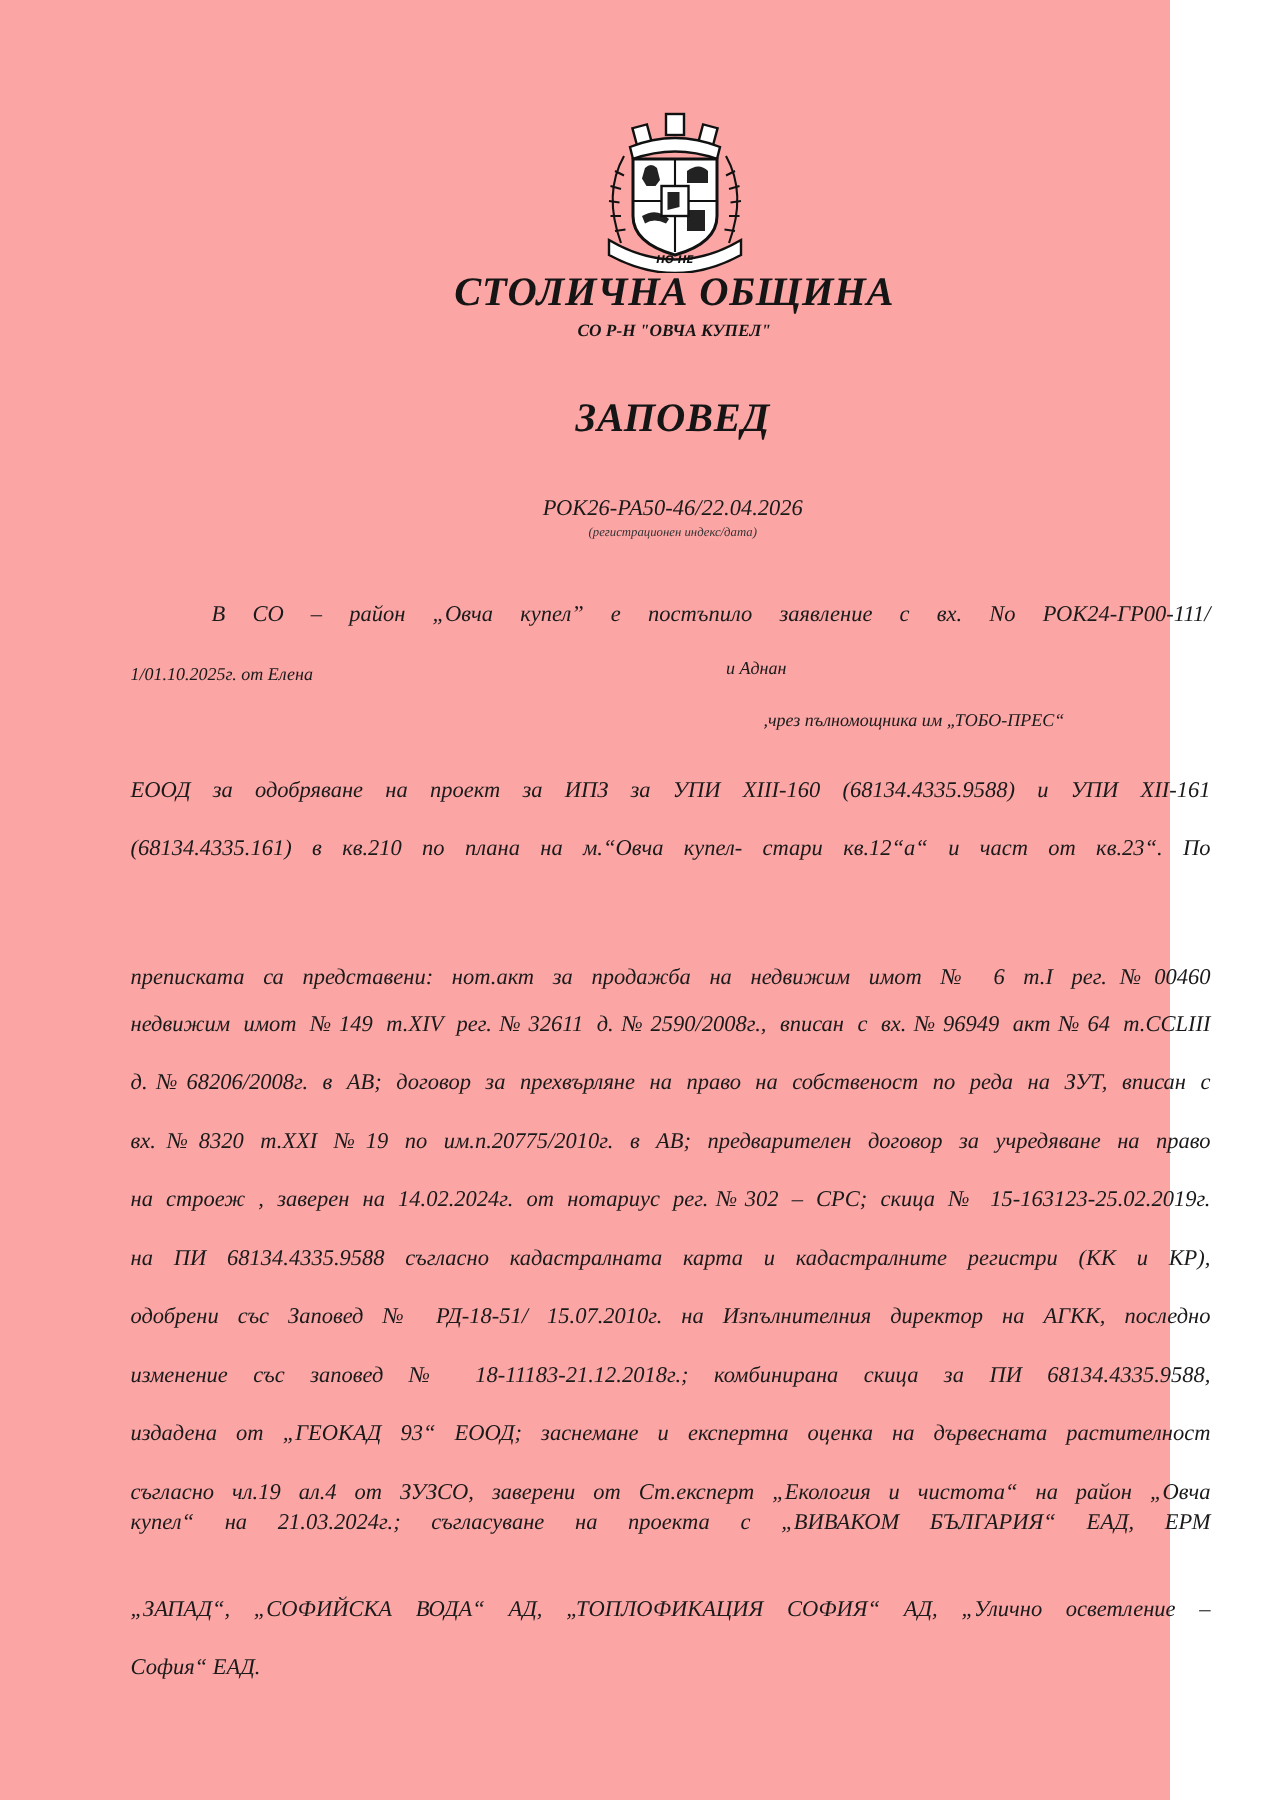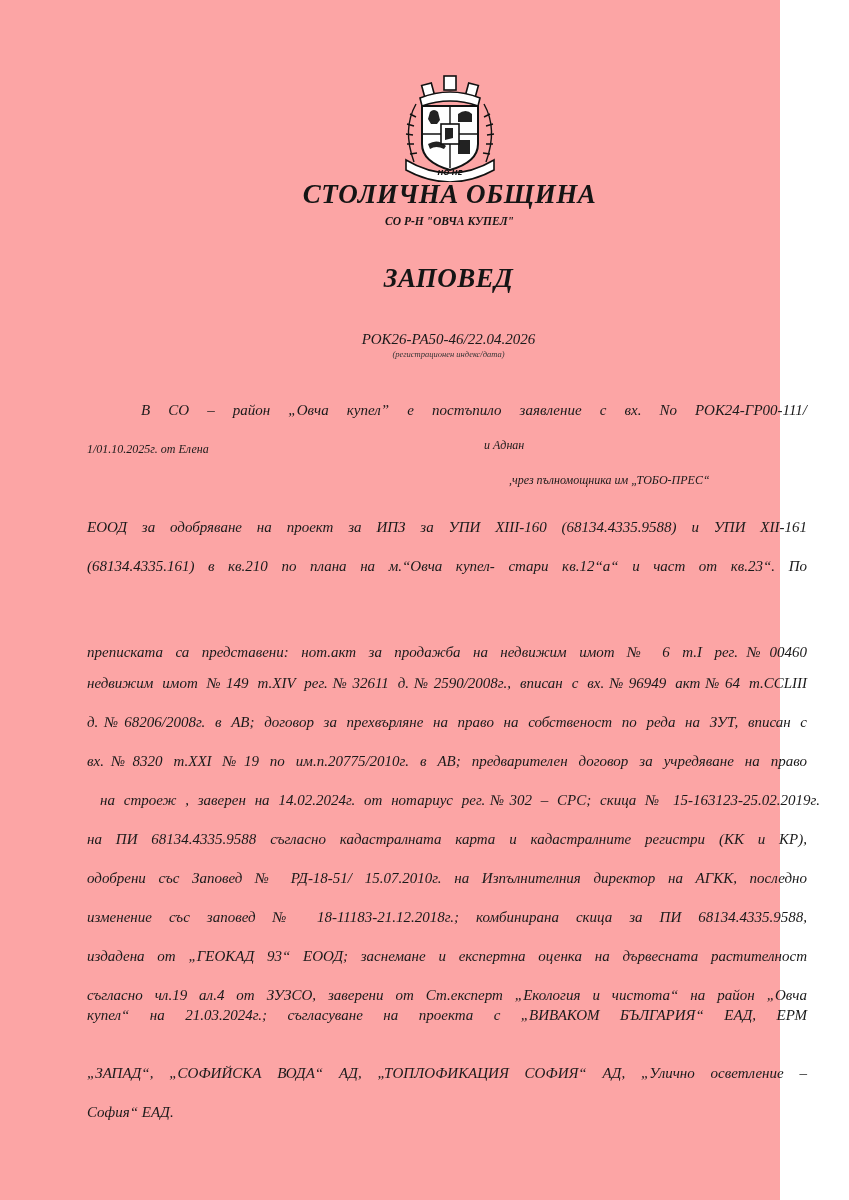--- a/index.html
+++ b/index.html
@@ -91,21 +91,21 @@
   <div class="abs" style="left:87px; top:440px;">1/01.10.2025г.  от  Елена</div>
   <div class="abs" style="left:484px; top:436px;">и  Аднан</div>
   <div class="abs" style="left:509px; top:471px;">,чрез пълномощника им „ТОБО-ПРЕС“</div>
 
   <div class="line" style="top: 518px; white-space: normal; height: 18px; overflow: visible;"><span style="white-space: nowrap; word-spacing: 0px;">ЕООД    за одобряване на проект за ИПЗ за УПИ XIII-160 (68134.4335.9588)  и УПИ XII-161</span></div>
   <div class="line" style="top: 557px; white-space: normal; height: 18px; overflow: visible;"><span style="white-space: nowrap; word-spacing: 0px;">(68134.4335.161)   в кв.210 по плана на м.“Овча купел- стари кв.12“а“ и част от кв.23“. По</span></div>
   <div class="line" style="top: 596px; white-space: normal; height: 18px; overflow: visible; margin-top: 47px;"><span style="white-space: nowrap; word-spacing: 0px;">преписката са представени: нот.акт за продажба на недвижим   имот № 6 т.I рег.№00460</span></div>
   <div class="line" style="top: 674px; white-space: normal; height: 18px; overflow: visible;"><span style="white-space: nowrap; word-spacing: 0px;">недвижим  имот №149 т.XIV  рег.№32611  д.№2590/2008г., вписан с вх.№96949 акт№64 т.CCLIII</span></div>
   <div class="line" style="top: 713px; white-space: normal; height: 18px; overflow: visible;"><span style="white-space: nowrap; word-spacing: 0px;">д.№68206/2008г. в АВ; договор за прехвърляне на право на собственост по реда на ЗУТ, вписан с</span></div>
   <div class="line" style="top: 752px; white-space: normal; height: 18px; overflow: visible;"><span style="white-space: nowrap; word-spacing: 0px;">вх.№8320 т.XXI №19 по им.п.20775/2010г. в АВ; предварителен договор за учредяване на право</span></div>
-  <div class="line" style="top: 791px; white-space: normal; height: 18px; overflow: visible; margin-left: 13px;"><span style="white-space: nowrap; word-spacing: 0px;">на строеж , заверен на 14.02.2024г. от нотариус рег.№302 – СРС;  скица № 15-163123-25.02.2019г.</span></div>
+  <div class="line" style="top: 791px; white-space: normal; height: 18px; overflow: visible;"><span style="white-space: nowrap; word-spacing: 0px;">на строеж , заверен на 14.02.2024г. от нотариус рег.№302 – СРС;  скица № 15-163123-25.02.2019г.</span></div>
   <div class="line" style="top: 830px; white-space: normal; height: 18px; overflow: visible;"><span style="white-space: nowrap; word-spacing: 0px;">на ПИ 68134.4335.9588 съгласно кадастралната карта  и кадастралните регистри (КК и КР),</span></div>
   <div class="line" style="top: 869px; white-space: normal; height: 18px; overflow: visible;"><span style="white-space: nowrap; word-spacing: 0px;">одобрени със Заповед № РД-18-51/ 15.07.2010г. на Изпълнителния директор на АГКК, последно</span></div>
   <div class="line" style="top: 908px; white-space: normal; height: 18px; overflow: visible;"><span style="white-space: nowrap; word-spacing: 0px;">изменение със заповед № 18-11183-21.12.2018г.; комбинирана скица за ПИ 68134.4335.9588,</span></div>
   <div class="line" style="top: 947px; white-space: normal; height: 18px; overflow: visible;"><span style="white-space: nowrap; word-spacing: 0px;">издадена от „ГЕОКАД 93“ ЕООД; заснемане и експертна оценка на дървесната растителност</span></div>
   <div class="line" style="top: 986px; white-space: normal; height: 18px; overflow: visible;"><span style="white-space: nowrap; word-spacing: 0px;">съгласно чл.19 ал.4 от ЗУЗСО, заверени от Ст.експерт „Екология и чистота“ на район „Овча</span></div>
   <div class="line" style="top: 1006px; white-space: normal; height: 18px; overflow: visible;"><span style="white-space: nowrap; word-spacing: 0px;">купел“ на 21.03.2024г.; съгласуване на проекта с „ВИВАКОМ БЪЛГАРИЯ“ ЕАД, ЕРМ</span></div>
   <div class="line last" style="top:1103px;">София“ ЕАД.</div>
   <div class="line" style="top: 1064px; white-space: normal; height: 18px; overflow: visible;"><span style="white-space: nowrap; word-spacing: 0px;">„ЗАПАД“, „СОФИЙСКА ВОДА“ АД, „ТОПЛОФИКАЦИЯ  СОФИЯ“ АД, „Улично осветление –</span></div>
 
 </div>

